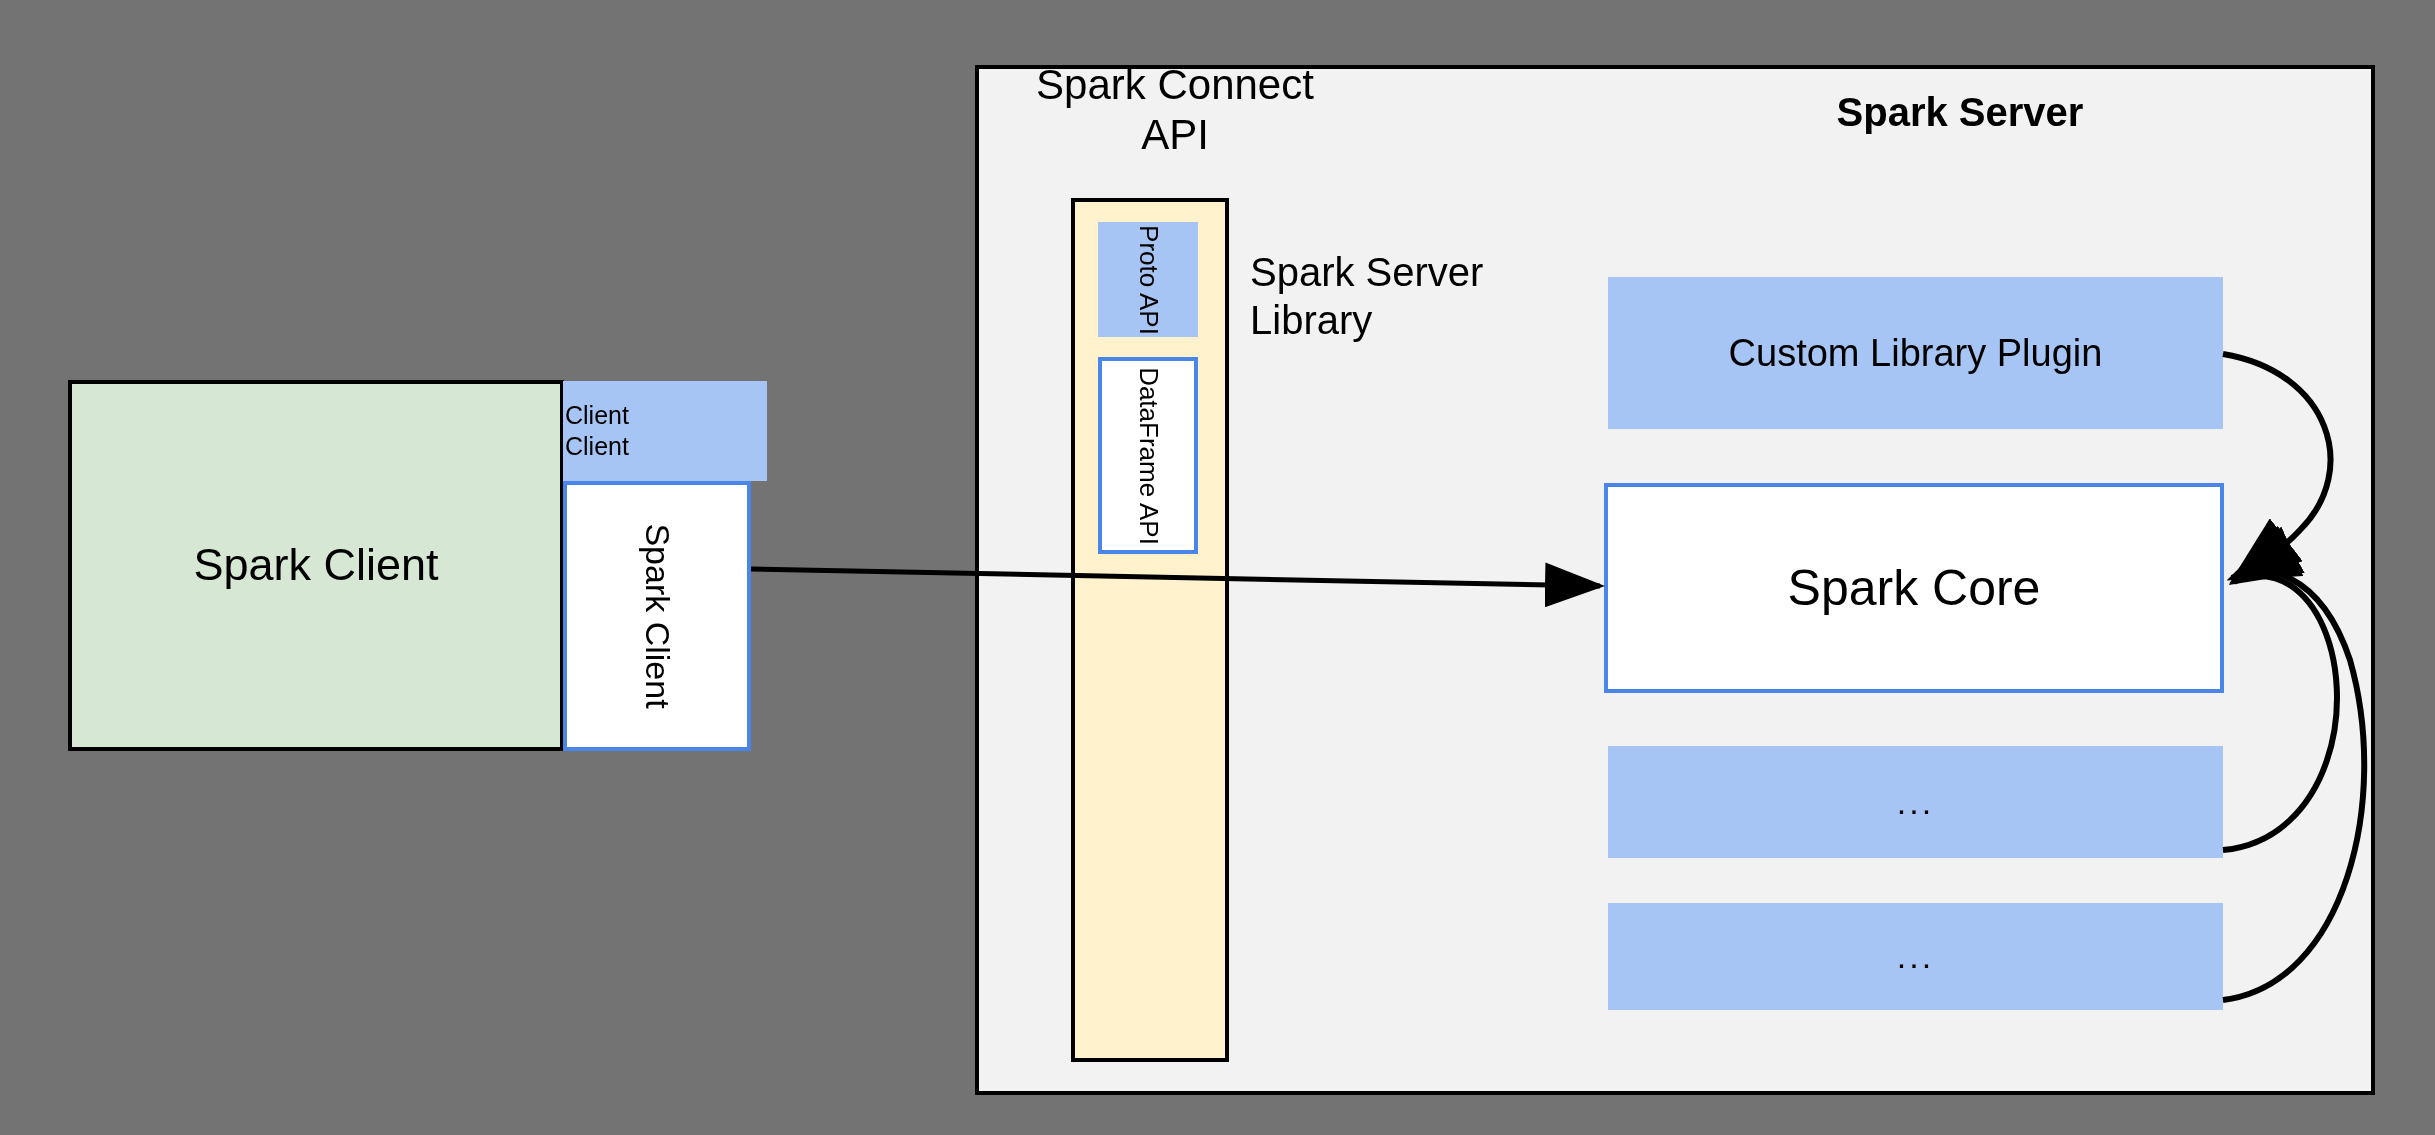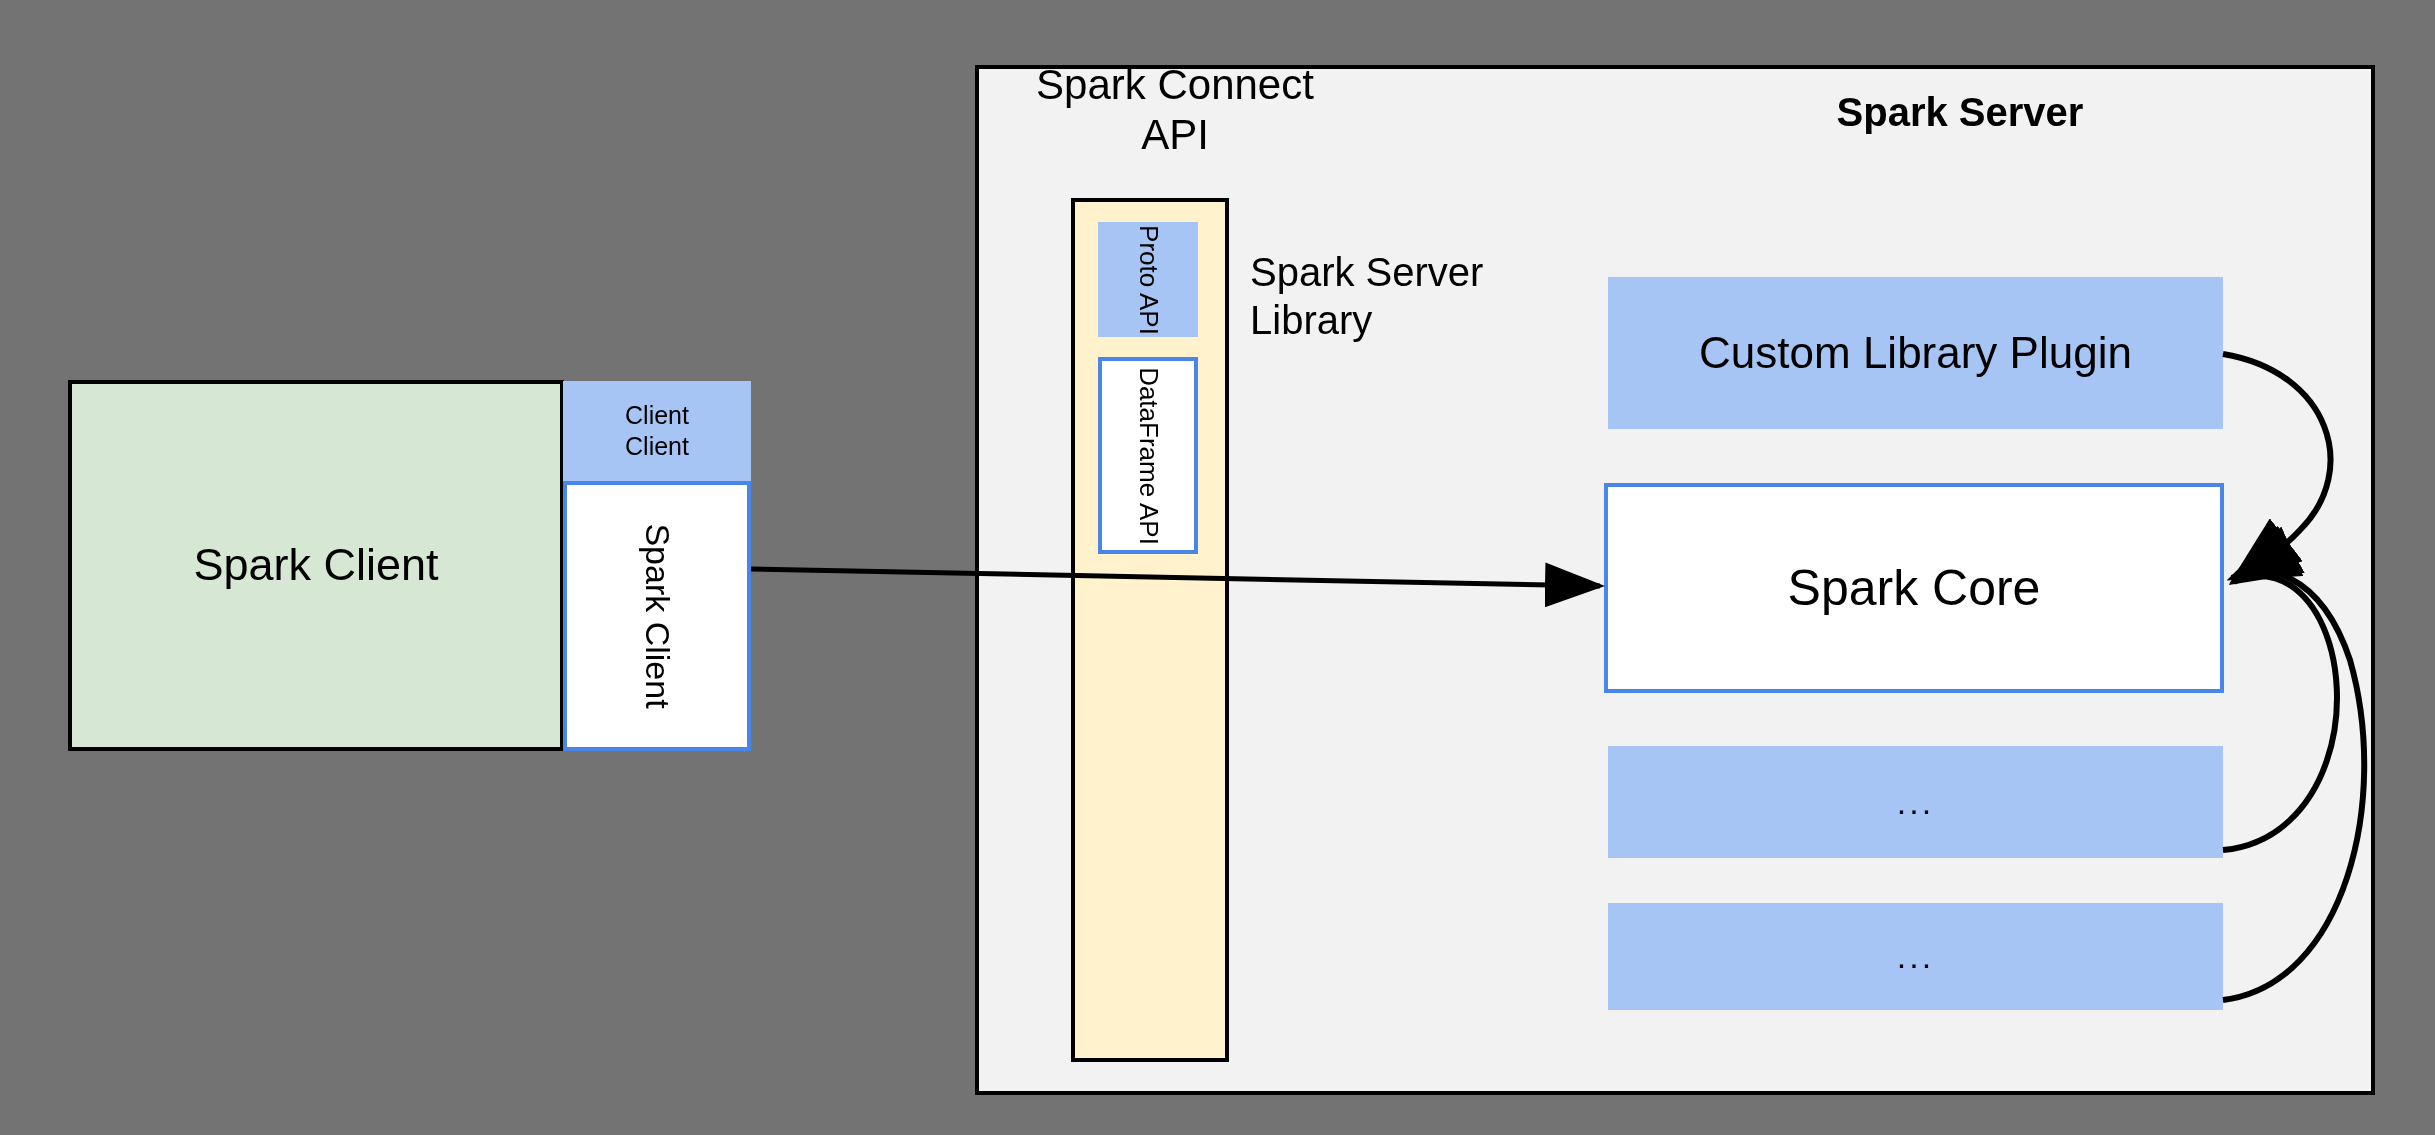--- a/index.html
+++ b/index.html
@@ -29,24 +29,24 @@
     background: #d6e8d3;
     border: 4px solid #000000;
     display: flex; align-items: center; justify-content: center;
     text-align: center;
     font-size: 45px;
     color: #000000;
     line-height: 1.22;
     z-index: 5;
   }
   #client-package {
-    left: 563px; top: 381px; width: 188px; height: 100px;
+    left: 563px; top: 381px; width: 204px; height: 100px;
     background: #a6c4f4;
     border: 2px solid #a6c4f4;
-    display: flex; align-items: center; justify-content: center;
+    display: flex; align-items: center; justify-content: flex-start;
     text-align: center;
     font-size: 25px;
     color: #000000;
     line-height: 1.25;
     z-index: 6;
   }
   #spark-client {
     left: 563px; top: 481px; width: 188px; height: 270px;
     background: #ffffff;
     border: 4px solid #4a86e8;
@@ -116,21 +116,21 @@
     font-size: 40px;
     color: #000000;
     line-height: 1.2;
     z-index: 8;
   }
 
   #custom-library-plugin {
     left: 1608px; top: 277px; width: 615px; height: 152px;
     background: #a6c4f4;
     display: flex; align-items: center; justify-content: center;
-    font-size: 44px;
+    font-size: 38px;
     color: #000000;
     z-index: 6;
   }
   #spark-core {
     left: 1604px; top: 483px; width: 620px; height: 210px;
     background: #ffffff;
     border: 4px solid #4a86e8;
     display: flex; align-items: center; justify-content: center;
     font-size: 50px;
     color: #000000;

